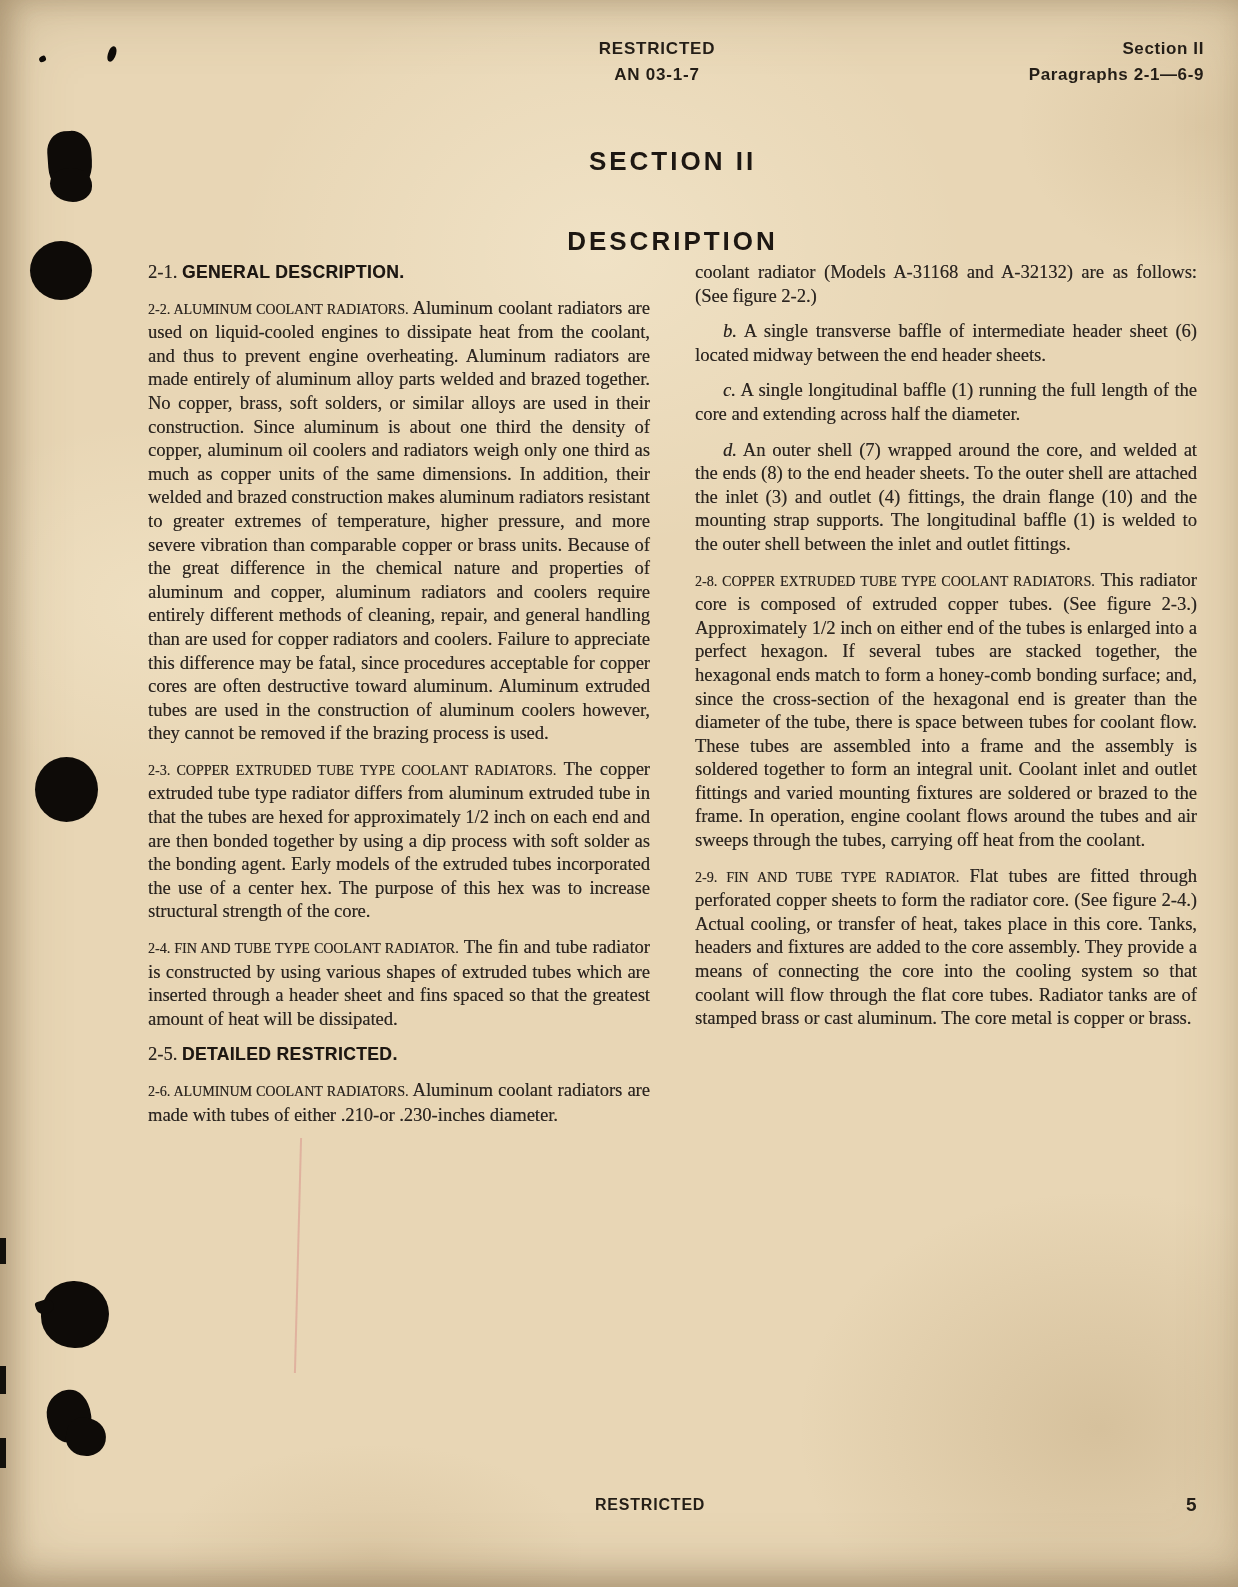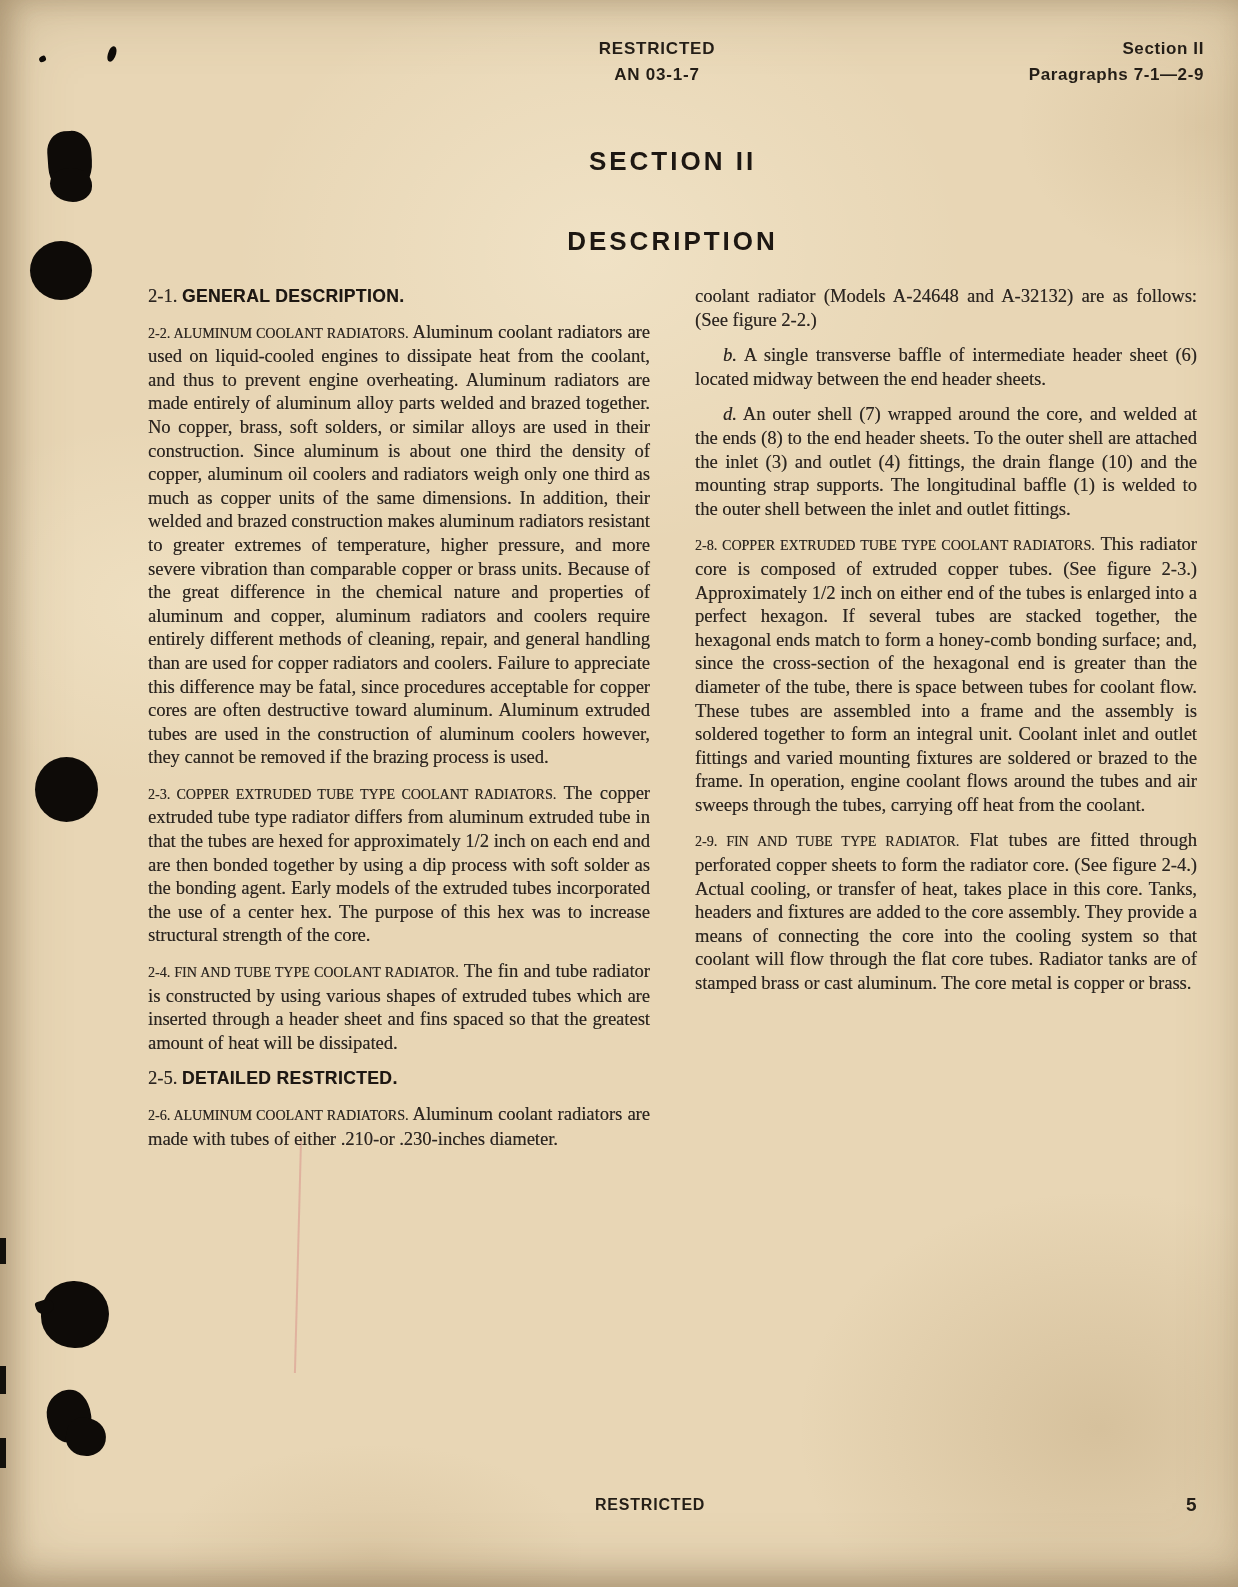--- a/index.html
+++ b/index.html
@@ -26,21 +26,21 @@
     font-family:"Liberation Sans",sans-serif;font-weight:bold;
     font-size:17px;line-height:26px;letter-spacing:0.6px;color:#241e17;}
   
   .title-block{position:absolute;left:148px;width:1049px;text-align:center;
     font-family:"Liberation Sans",sans-serif;font-weight:bold;color:#1d1712;}
   .title-1{top:146px;font-size:26px;letter-spacing:3px;}
   .title-2{top:200px;font-size:26px;letter-spacing:3px;margin-top:26px;}
   
   .columns{position:absolute;top:261px;left:148px;width:1049px;display:flex;gap:45px;}
   .col{width:502px;font-size:18.5px;line-height:23.6px;text-align:justify;
-    text-shadow:0.25px 0.25px 0 rgba(43,37,32,0.55);margin-top:24px;}
+    text-shadow:0.25px 0.25px 0 rgba(43,37,32,0.55);}
   .col p{margin:0 0 12px 0;}
   .runin-sans{font-family:"Liberation Sans",sans-serif;font-weight:bold;font-size:17.5px;
     letter-spacing:0.4px;color:#1d1712;}
   .runin-caps{font-size:14px;}
   .item-letter{font-style:italic;}
   .indent{text-indent:28px;}
   
   .ftr-restricted{position:absolute;top:1496px;left:595px;
     font-family:"Liberation Sans",sans-serif;font-weight:bold;font-size:16px;
     letter-spacing:0.8px;color:#241e17;}
@@ -85,40 +85,41 @@
   <div class="edge-mark edge-2"></div>
   <div class="edge-mark edge-3"></div>
   <div class="pink-line"></div>
 
   <div class="hdr-center">
     <div>RESTRICTED</div>
     <div>AN 03-1-7</div>
   </div>
   <div class="hdr-right">
     <div>Section II</div>
-    <div>Paragraphs 7-1—2-9</div>
+    <div>Paragraphs 2-1—6-9</div>
   </div>
 
   <div class="title-block title-1">SECTION II</div>
   <div class="title-block title-2">DESCRIPTION</div>
 
   <div class="columns">
 
     <div class="col">
       <p><span>2-1.</span> <span class="runin-sans">GENERAL DESCRIPTION.</span></p>
       <p><span class="runin-caps">2-2. ALUMINUM COOLANT RADIATORS.</span> <span>Aluminum coolant radiators are used on liquid-cooled engines to dissipate heat from the coolant, and thus to prevent engine overheating. Aluminum radiators are made entirely of aluminum alloy parts welded and brazed together. No copper, brass, soft solders, or similar alloys are used in their construction. Since aluminum is about one third the density of copper, aluminum oil coolers and radiators weigh only one third as much as copper units of the same dimensions. In addition, their welded and brazed construction makes aluminum radiators resistant to greater extremes of temperature, higher pressure, and more severe vibration than comparable copper or brass units. Because of the great difference in the chemical nature and properties of aluminum and copper, aluminum radiators and coolers require entirely different methods of cleaning, repair, and general handling than are used for copper radiators and coolers. Failure to appreciate this difference may be fatal, since procedures acceptable for copper cores are often destructive toward aluminum. Aluminum extruded tubes are used in the construction of aluminum coolers however, they cannot be removed if the brazing process is used.</span></p>
       <p><span class="runin-caps">2-3. COPPER EXTRUDED TUBE TYPE COOLANT RADIATORS.</span> <span>The copper extruded tube type radiator differs from aluminum extruded tube in that the tubes are hexed for approximately 1/2 inch on each end and are then bonded together by using a dip process with soft solder as the bonding agent. Early models of the extruded tubes incorporated the use of a center hex. The purpose of this hex was to increase structural strength of the core.</span></p>
       <p><span class="runin-caps">2-4. FIN AND TUBE TYPE COOLANT RADIATOR.</span> <span>The fin and tube radiator is constructed by using various shapes of extruded tubes which are inserted through a header sheet and fins spaced so that the greatest amount of heat will be dissipated.</span></p>
       <p><span>2-5.</span> <span class="runin-sans">DETAILED RESTRICTED.</span></p>
       <p><span class="runin-caps">2-6. ALUMINUM COOLANT RADIATORS.</span> <span>Aluminum coolant radiators are made with tubes of either .210-or .230-inches diameter.</span></p>
     </div>
 
     <div class="col">
-      <p>coolant radiator (Models A-24648 and A-32132) are as follows: (See figure 2-2.)</p>
+      <p>coolant radiator (Models A-31168 and A-32132) are as follows: (See figure 2-2.)</p>
       <p class="indent"><span class="item-letter">b.</span> <span>A single transverse baffle of intermediate header sheet (6) located midway between the end header sheets.</span></p>
+      <p class="indent"><span class="item-letter">c.</span> <span>A single longitudinal baffle (1) running the full length of the core and extending across half the diameter.</span></p>
       <p class="indent"><span class="item-letter">d.</span> <span>An outer shell (7) wrapped around the core, and welded at the ends (8) to the end header sheets. To the outer shell are attached the inlet (3) and outlet (4) fittings, the drain flange (10) and the mounting strap supports. The longitudinal baffle (1) is welded to the outer shell between the inlet and outlet fittings.</span></p>
       <p><span class="runin-caps">2-8. COPPER EXTRUDED TUBE TYPE COOLANT RADIATORS.</span> <span>This radiator core is composed of extruded copper tubes. (See figure 2-3.) Approximately 1/2 inch on either end of the tubes is enlarged into a perfect hexagon. If several tubes are stacked together, the hexagonal ends match to form a honey-comb bonding surface; and, since the cross-section of the hexagonal end is greater than the diameter of the tube, there is space between tubes for coolant flow. These tubes are assembled into a frame and the assembly is soldered together to form an integral unit. Coolant inlet and outlet fittings and varied mounting fixtures are soldered or brazed to the frame. In operation, engine coolant flows around the tubes and air sweeps through the tubes, carrying off heat from the coolant.</span></p>
       <p><span class="runin-caps">2-9. FIN AND TUBE TYPE RADIATOR.</span> <span>Flat tubes are fitted through perforated copper sheets to form the radiator core. (See figure 2-4.) Actual cooling, or transfer of heat, takes place in this core. Tanks, headers and fixtures are added to the core assembly. They provide a means of connecting the core into the cooling system so that coolant will flow through the flat core tubes. Radiator tanks are of stamped brass or cast aluminum. The core metal is copper or brass.</span></p>
     </div>
 
   </div>
 
   <div class="ftr-restricted">RESTRICTED</div>
   <div class="page-num">5</div>
 

